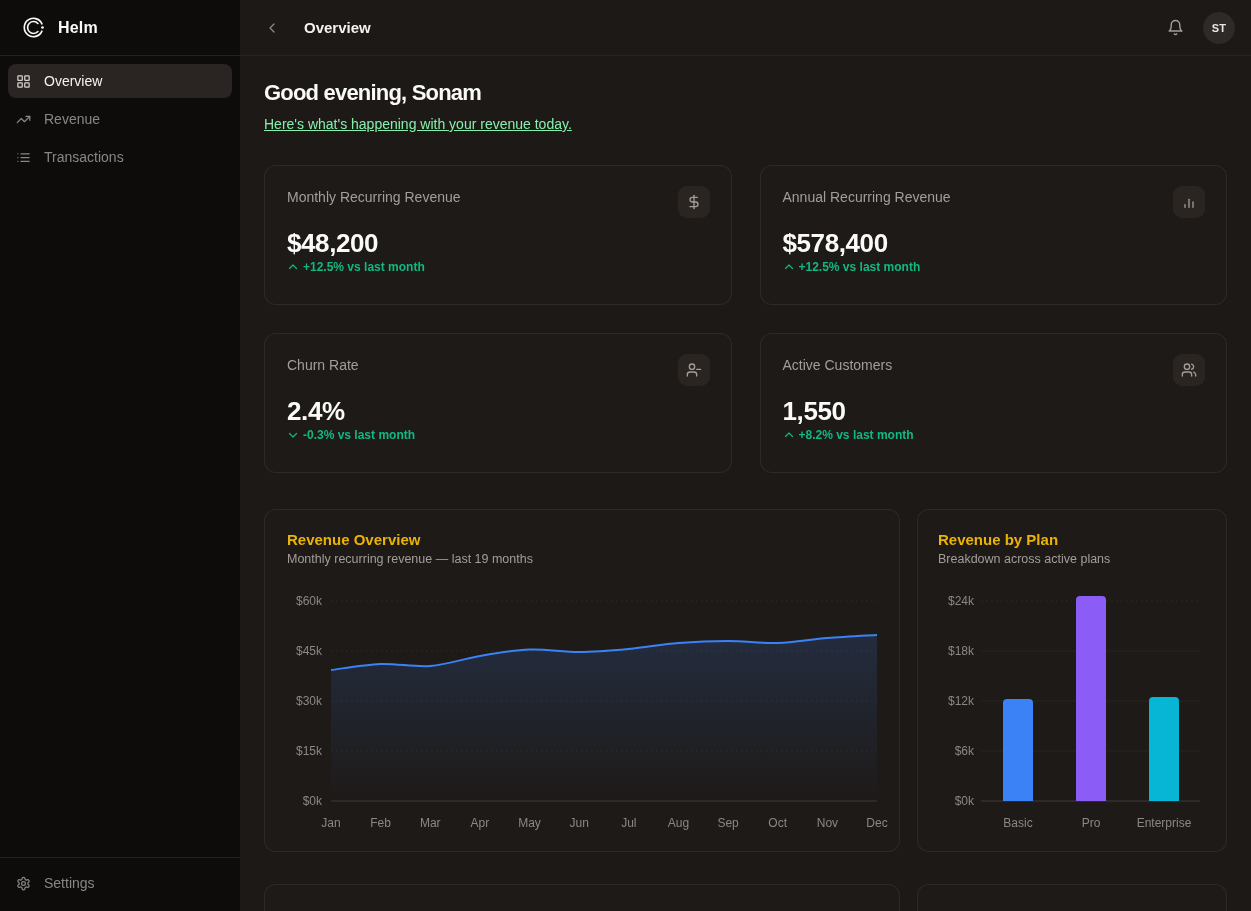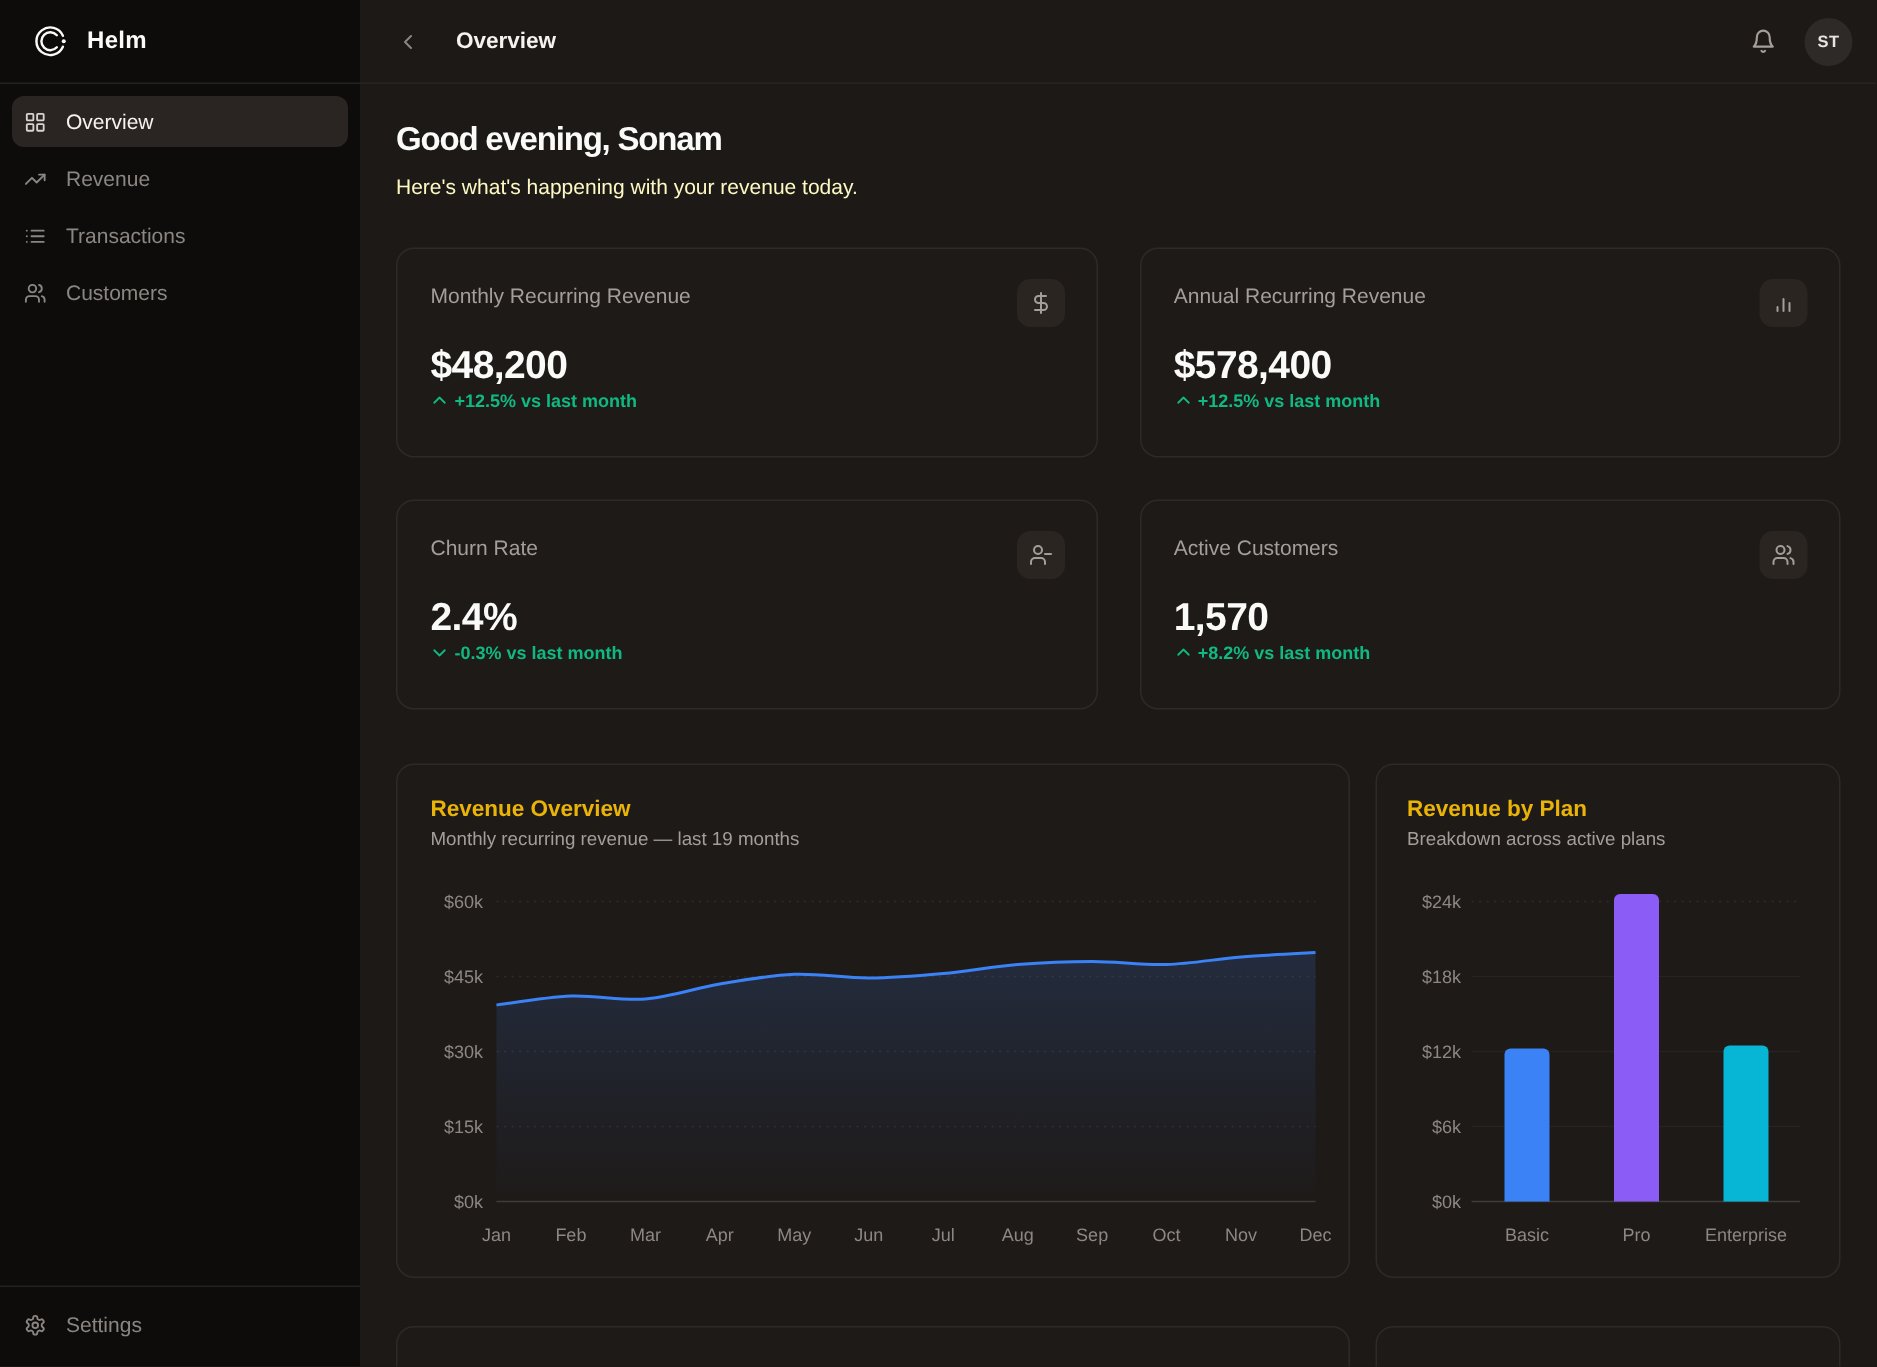--- a/index.html
+++ b/index.html
@@ -16,21 +16,21 @@
 .side-foot .nav-item { margin-bottom:0; }
 .side-foot { margin-top:auto; border-top:1px solid rgba(255,255,255,0.09); padding:8px 8px 11px; }
 
 .main { flex:1; display:flex; flex-direction:column; background:#1c1917; }
 .topbar { height:56px; flex:0 0 56px; display:flex; align-items:center; padding:0 16px 0 24px; border-bottom:1px solid rgba(255,255,255,0.05); }
 .topbar .title { margin-left:24px; color:#f5f2f0; font-size:15px; font-weight:700; }
 .topbar .right { margin-left:auto; display:flex; align-items:center; gap:19px; }
 .avatar { width:32px; height:32px; border-radius:50%; background:#2e2a28; color:#e7e5e4; font-size:11px; font-weight:700; display:flex; align-items:center; justify-content:center; letter-spacing:0.3px; }
 .content { padding:24px; }
 h1 { color:#fafaf9; font-size:22px; font-weight:700; line-height:26px; letter-spacing:-0.8px; }
-.subtitle { margin-top:8px; color:#fef9c3; font-size:14px; line-height:20px; }
+.subtitle { margin-top:8px; color:#86efac; font-size:14px; line-height:20px;text-decoration:underline; }
 
 .stats { margin-top:31px; display:grid; grid-template-columns:1fr 1fr; gap:28px; }
 .card { background:#1e1a18; border:1px solid rgba(255,255,255,0.07); border-radius:12px; position:relative; }
 .stat-card { height:140px; padding:22px; }
 .stat-title { margin-top:-1px; color:#a49e99; font-size:14px; line-height:20px; }
 .chip { position:absolute; top:20px; right:21px; width:32px; height:32px; border-radius:9px; background:#2b2522; display:flex; align-items:center; justify-content:center; }
 .stat-value { margin-top:20px; color:#fafaf9; font-size:26px; font-weight:700; line-height:32px; letter-spacing:-0.4px; }
 .stat-change { display:flex; align-items:center; gap:4px; color:#10b981; font-size:12px; font-weight:700; line-height:16px; }
 
 .charts { margin-top:36px; display:flex; gap:17px; }
@@ -79,29 +79,20 @@
       <svg width="15" height="15" viewBox="0 0 24 24" fill="none" stroke="#8b8682" stroke-width="2" stroke-linecap="round" stroke-linejoin="round">
           <line x1="8" y1="6" x2="21" y2="6"></line>
           <line x1="8" y1="12" x2="21" y2="12"></line>
           <line x1="8" y1="18" x2="21" y2="18"></line>
           <line x1="3" y1="6" x2="3.01" y2="6"></line>
           <line x1="3" y1="12" x2="3.01" y2="12"></line>
           <line x1="3" y1="18" x2="3.01" y2="18"></line>
         </svg>
       Transactions
     </div>
-    <div class="nav-item">
-      <svg width="15" height="15" viewBox="0 0 24 24" fill="none" stroke="#8b8682" stroke-width="2" stroke-linecap="round" stroke-linejoin="round">
-          <path d="M16 21v-2a4 4 0 0 0-4-4H6a4 4 0 0 0-4 4v2"></path>
-          <circle cx="9" cy="7" r="4"></circle>
-          <path d="M22 21v-2a4 4 0 0 0-3-3.87"></path>
-          <path d="M16 3.13a4 4 0 0 1 0 7.75"></path>
-        </svg>
-      Customers
-    </div>
   </nav>
   <div class="side-foot">
     <div class="nav-item">
       <svg width="15" height="15" viewBox="0 0 24 24" fill="none" stroke="#8b8682" stroke-width="2" stroke-linecap="round" stroke-linejoin="round">
           <path d="M12.22 2h-.44a2 2 0 0 0-2 2v.18a2 2 0 0 1-1 1.73l-.43.25a2 2 0 0 1-2 0l-.15-.08a2 2 0 0 0-2.73.73l-.22.38a2 2 0 0 0 .73 2.73l.15.1a2 2 0 0 1 1 1.72v.51a2 2 0 0 1-1 1.74l-.15.09a2 2 0 0 0-.73 2.73l.22.38a2 2 0 0 0 2.73.73l.15-.08a2 2 0 0 1 2 0l.43.25a2 2 0 0 1 1 1.73V20a2 2 0 0 0 2 2h.44a2 2 0 0 0 2-2v-.18a2 2 0 0 1 1-1.73l.43-.25a2 2 0 0 1 2 0l.15.08a2 2 0 0 0 2.73-.73l.22-.39a2 2 0 0 0-.73-2.73l-.15-.08a2 2 0 0 1-1-1.74v-.5a2 2 0 0 1 1-1.74l.15-.09a2 2 0 0 0 .73-2.73l-.22-.38a2 2 0 0 0-2.73-.73l-.15.08a2 2 0 0 1-2 0l-.43-.25a2 2 0 0 1-1-1.73V4a2 2 0 0 0-2-2z"></path>
           <circle cx="12" cy="12" r="3"></circle>
         </svg>
       Settings
     </div>
   </div>
@@ -168,21 +159,21 @@
       <div class="card stat-card">
         <div class="stat-title">Active Customers</div>
         <div class="chip">
             <svg width="16" height="16" viewBox="0 0 24 24" fill="none" stroke="#a49e99" stroke-width="2" stroke-linecap="round" stroke-linejoin="round">
               <path d="M16 21v-2a4 4 0 0 0-4-4H6a4 4 0 0 0-4 4v2"></path>
               <circle cx="9" cy="7" r="4"></circle>
               <path d="M22 21v-2a4 4 0 0 0-3-3.87"></path>
               <path d="M16 3.13a4 4 0 0 1 0 7.75"></path>
             </svg>
           </div>
-        <div class="stat-value">1,570</div>
+        <div class="stat-value">1,550</div>
         <div class="stat-change"><svg width="12" height="12" viewBox="0 0 24 24" fill="none" stroke="#10b981" stroke-width="2.4" stroke-linecap="round" stroke-linejoin="round">
               <polyline points="5 15 12 8 19 15"></polyline>
             </svg>+8.2% vs last month</div>
       </div>
     </div>
     <div class="charts">
       <div class="card chart-card left">
         <div class="chart-title">Revenue Overview</div>
         <div class="chart-sub">Monthly recurring revenue — last 19 months</div>
         <svg class="chart-svg" width="592" height="255" viewBox="0 0 592 255">

